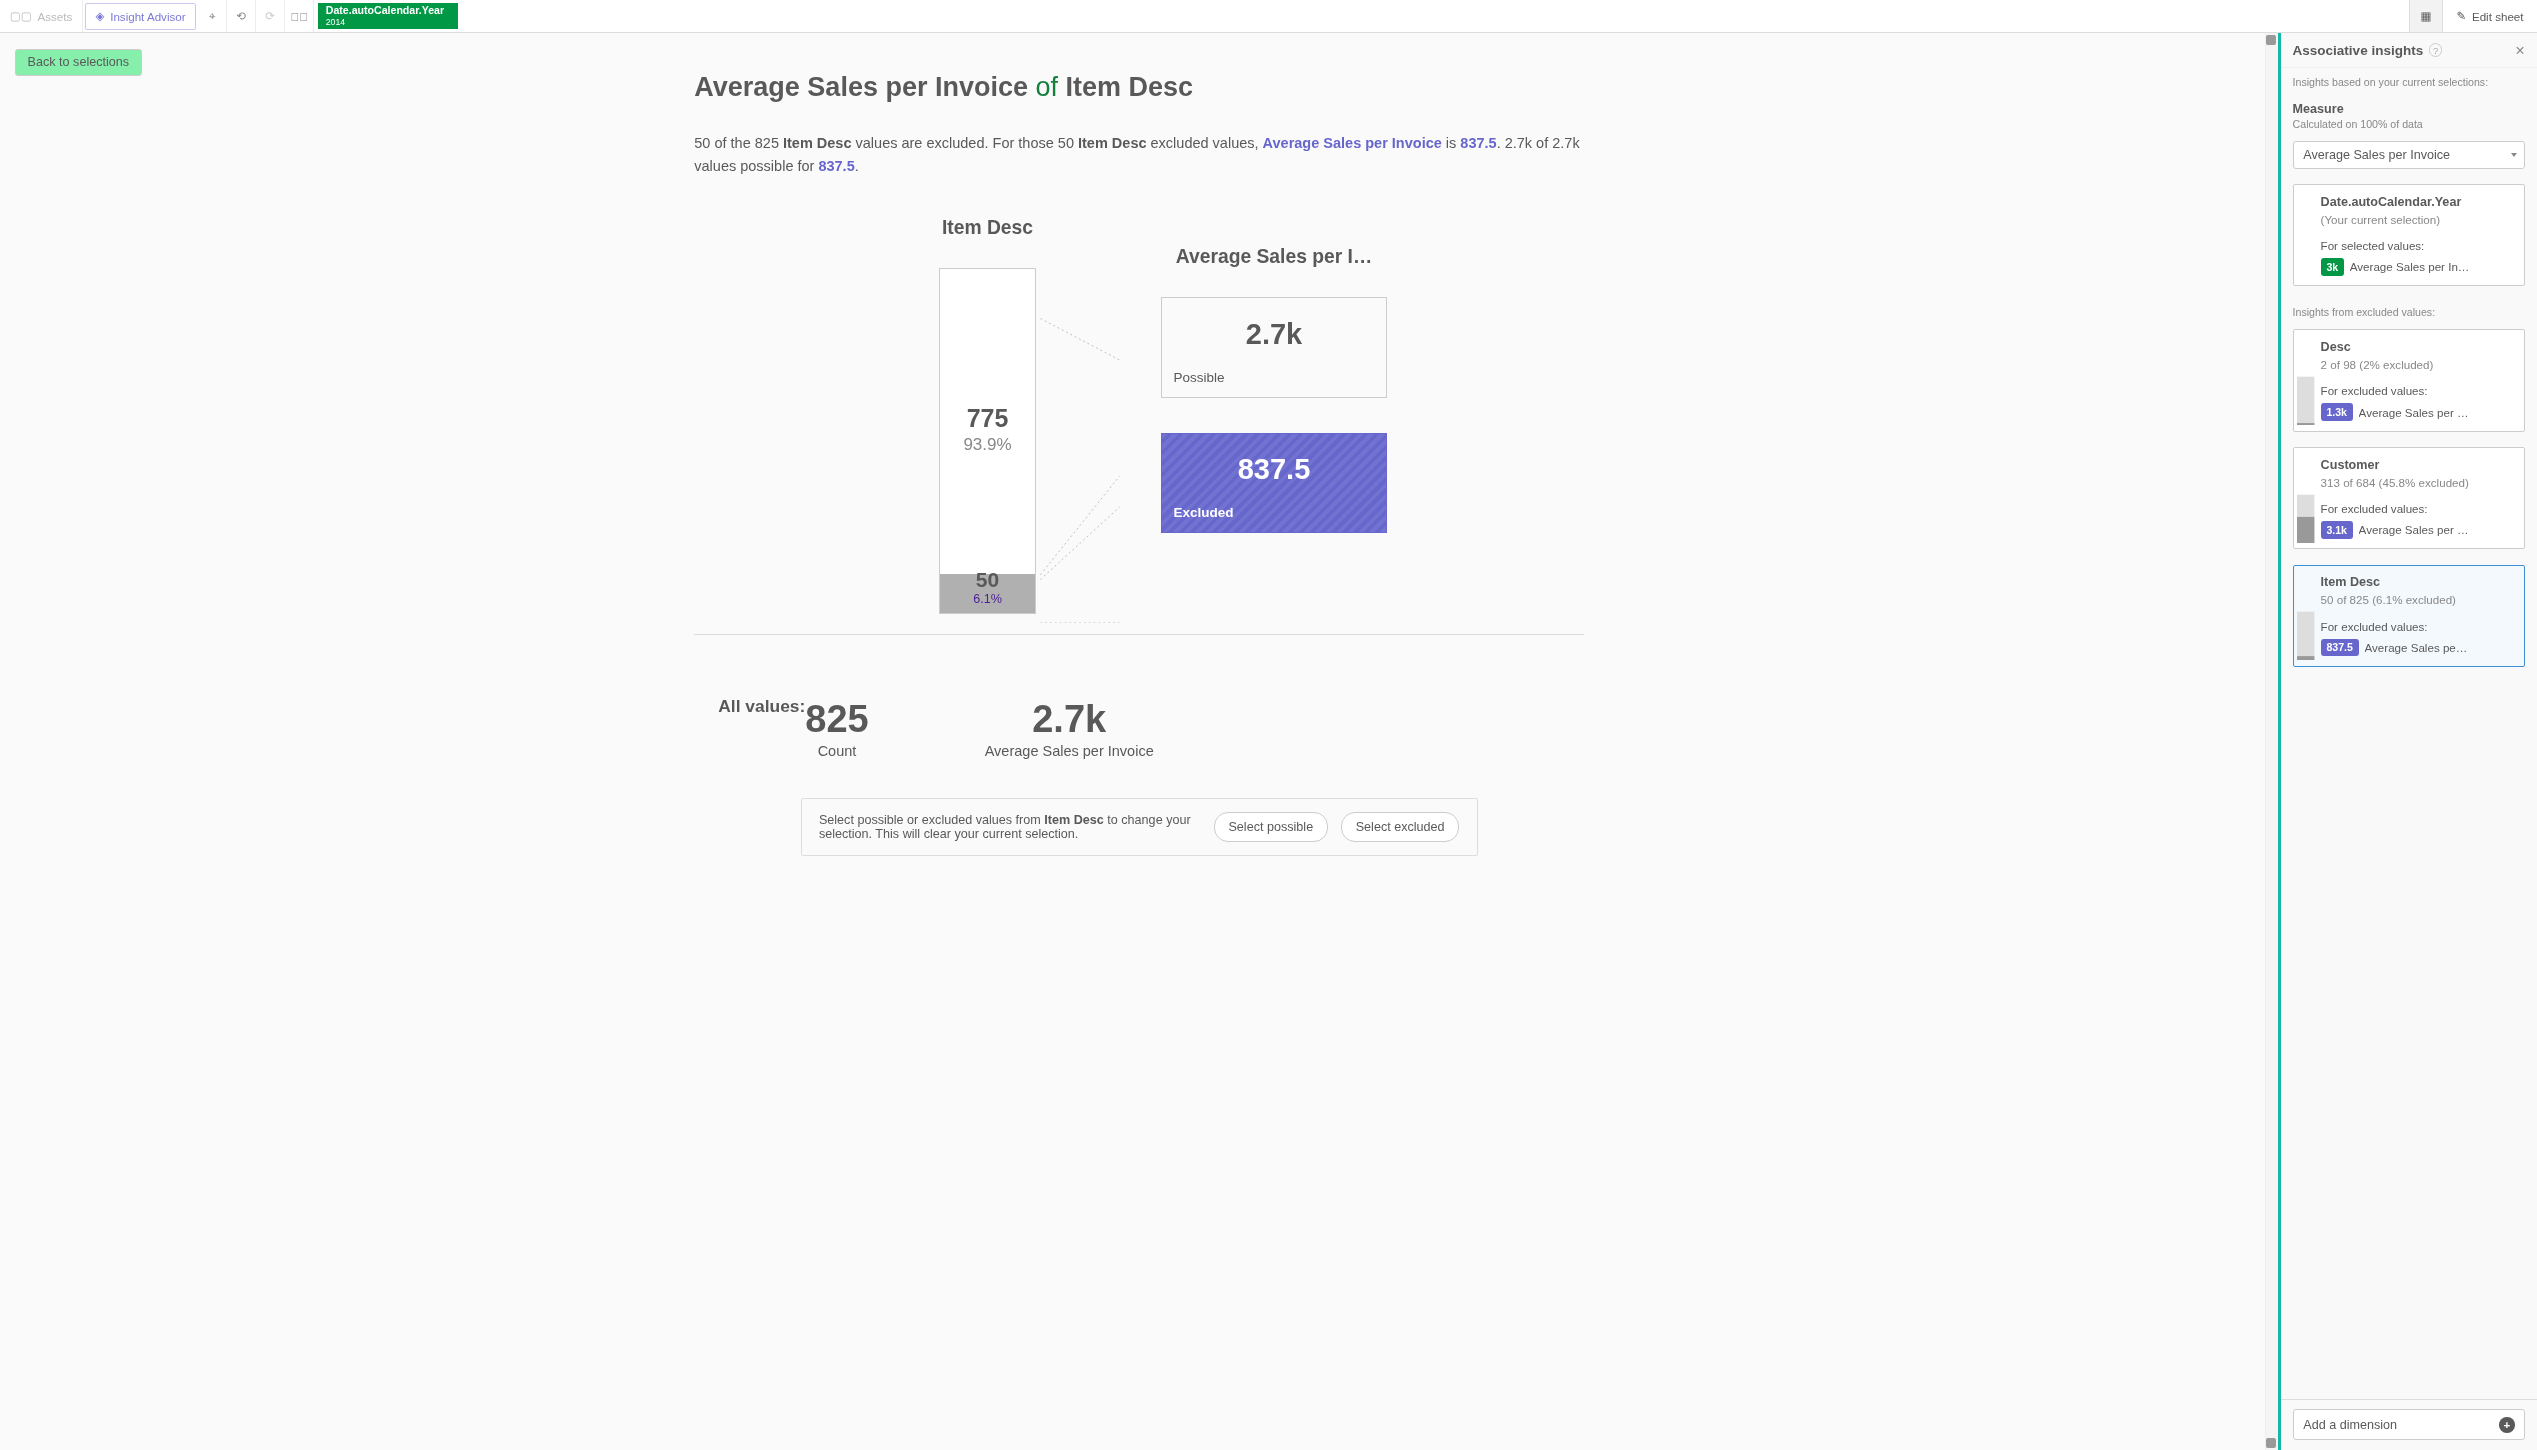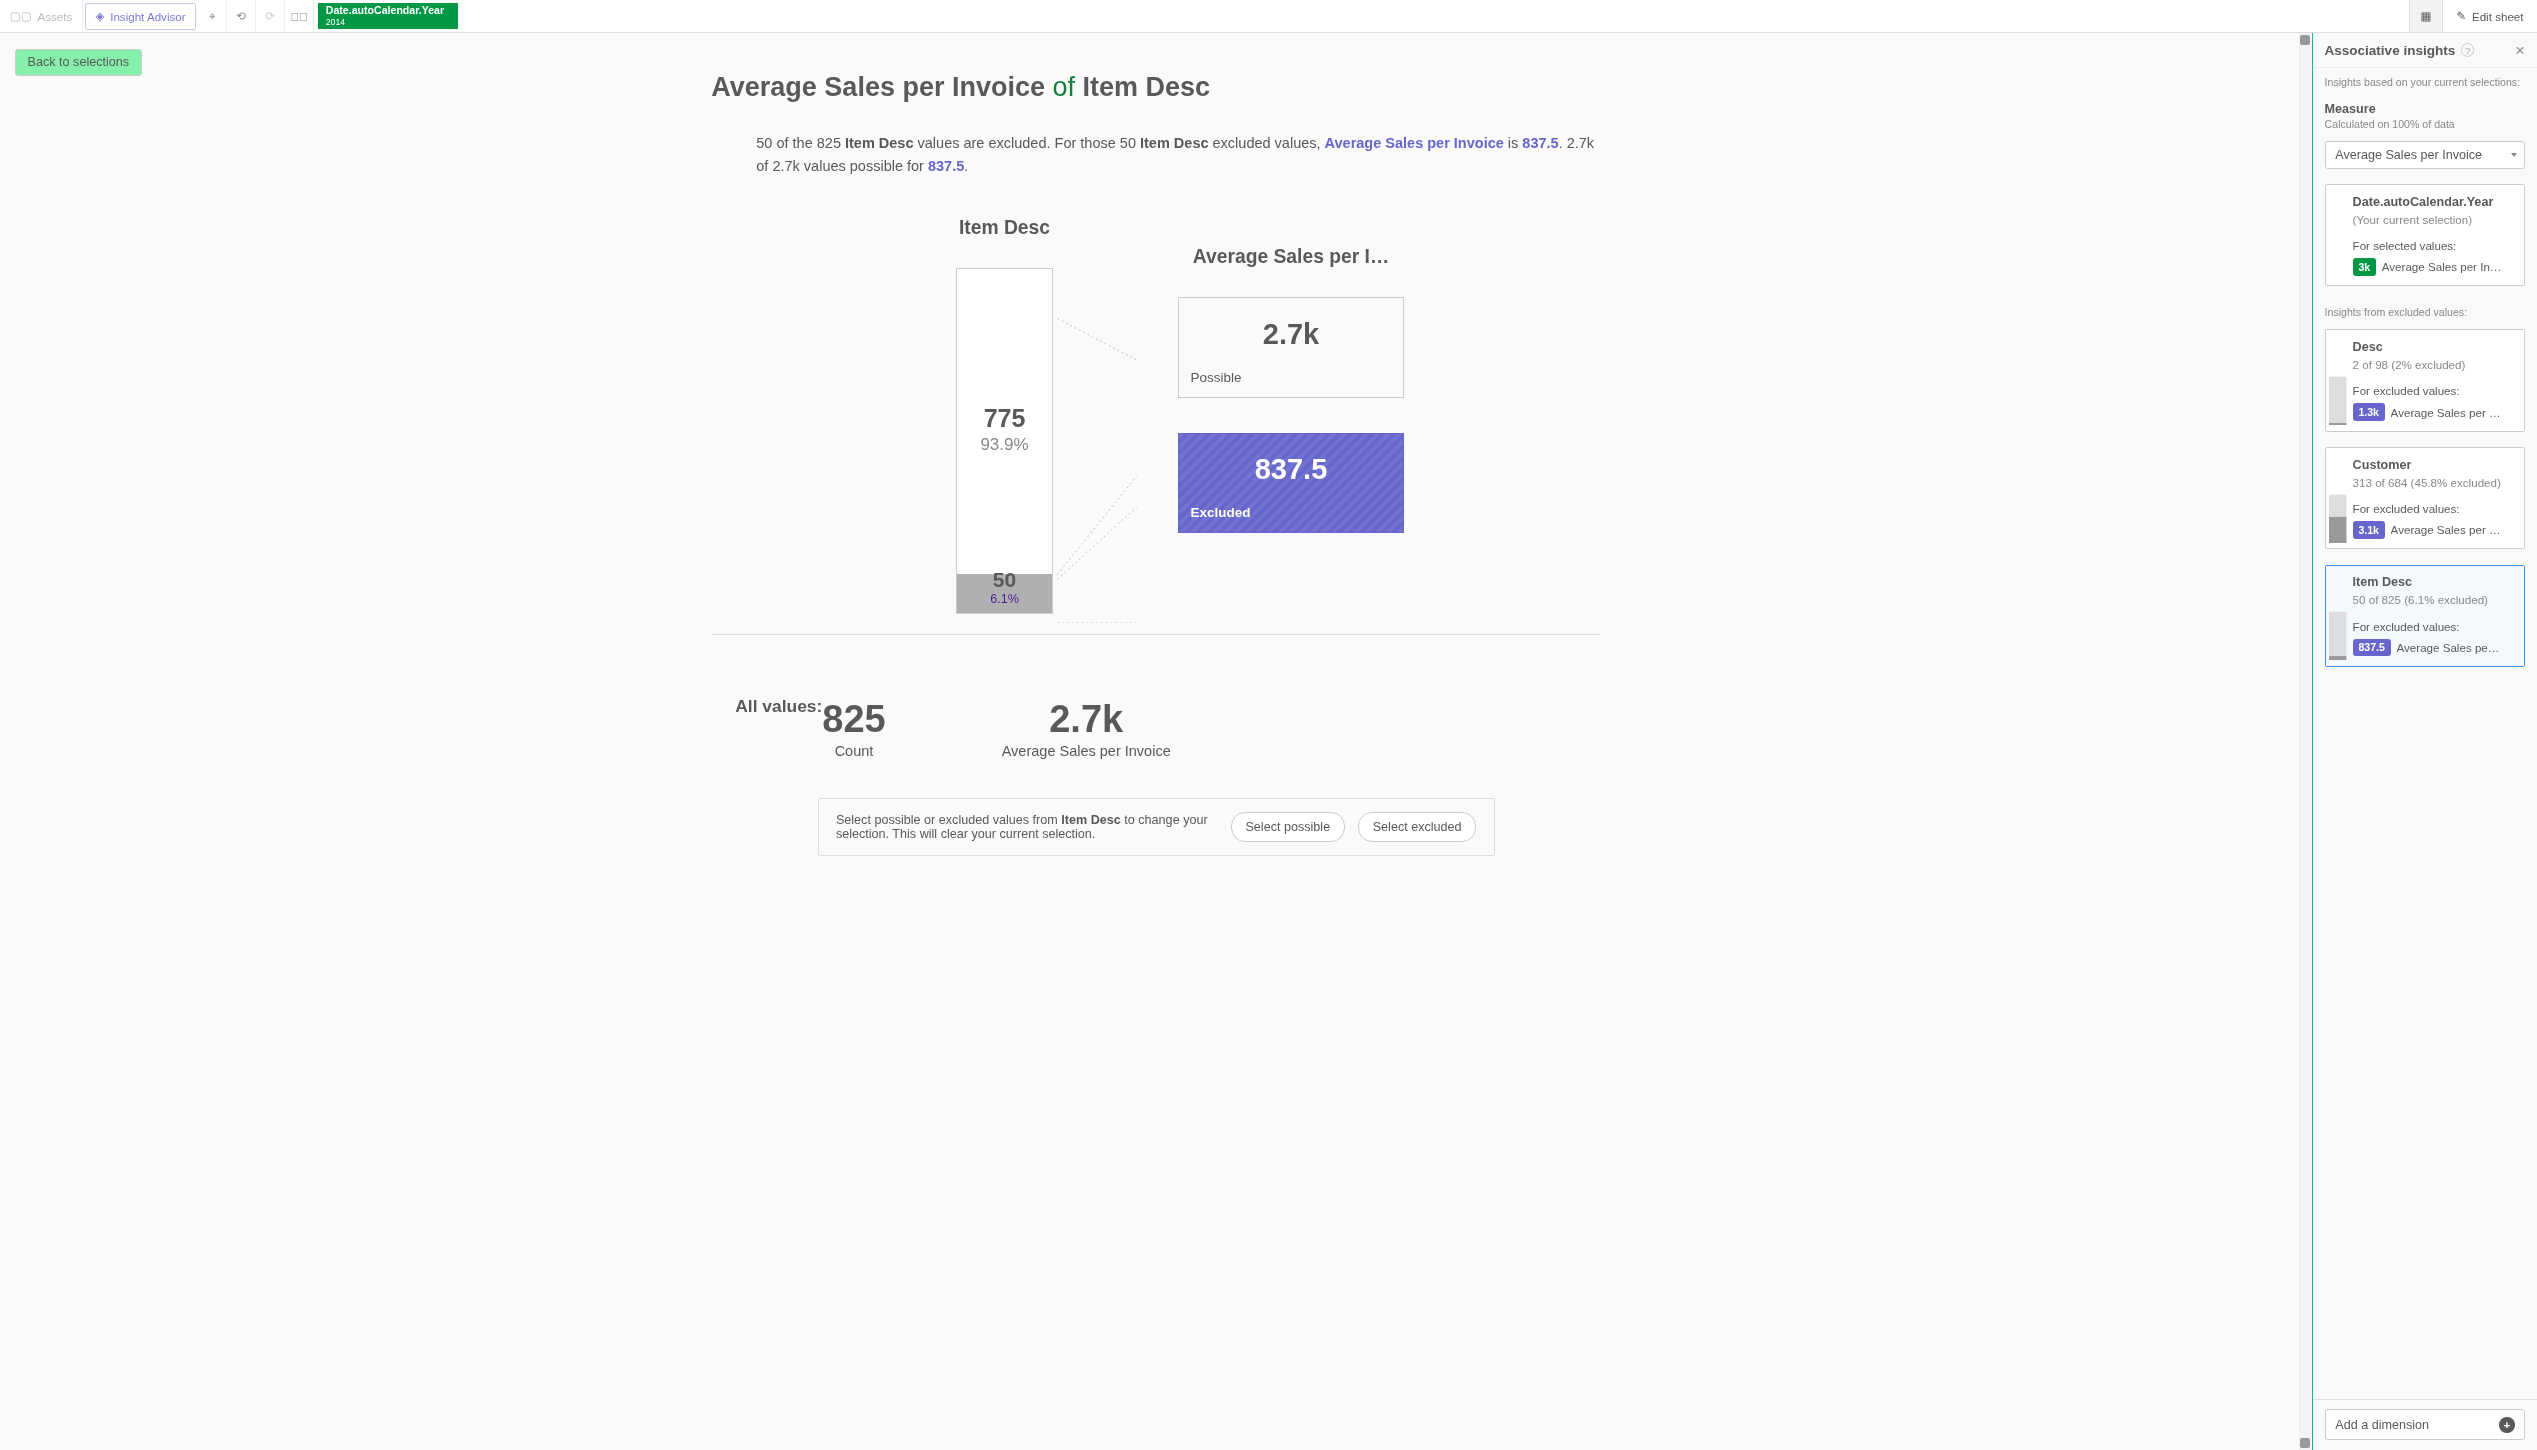--- a/index.html
+++ b/index.html
@@ -27,21 +27,21 @@
 .main-wrap { flex:1; position:relative; overflow:auto; }
 .scrollbar-fake { position:absolute; right:0; top:0; bottom:0; width:13.5px; background:#f4f4f4; border-left:1px solid #eee;}
 .scrollbar-thumb-top { position:absolute; top:1.9px; right:1.9px; width:9.7px; height:9.7px; background:#999; border-radius:1.9px;}
 .scrollbar-thumb-bot { position:absolute; bottom:1.9px; right:1.9px; width:9.7px; height:9.7px; background:#999; border-radius:1.9px;}
 
 .back-btn { position:absolute; top:15.5px; left:15px; background:#86efac; border:1px solid #ccc; border-radius:2.9px; font-size:12.6px; padding:5.8px 11.6px; cursor:pointer; color:#595959;}
 .content { max-width: 928px; margin: 0 auto; padding: 39px 19.3px 116px 19.3px; }
 
 h1.page-title { font-size: 27px; font-weight: 600; color: #595959; margin-bottom: 29px;}
 h1.page-title .of { font-weight: 400; color:#15803d;}
-.desc { font-size: 14.5px; color:#595959; line-height:1.6; margin-bottom: 39px; margin-left: 45px;}
+.desc { font-size: 14.5px; color:#595959; line-height:1.6; margin-bottom: 39px;}
 .desc .link { color:#6666cc; font-weight:600; }
 .desc .bold { font-weight:600; }
 
 .chart-row { display:flex; gap:77px; align-items:flex-start; justify-content:center;}
 .col { flex:0 0 auto;}
 .col h3 { text-align:center; font-size:19.3px; font-weight:600; color:#595959; margin-bottom:29px;}
 
 
 .bar-outer { width:97px; height:346px; border:1px solid #ccc; background:#fff; position:relative; margin:0 auto;}
 .bar-excl { position:absolute; bottom:0; left:0; right:0; height:39px; background:#b0b0b0;}
@@ -67,21 +67,21 @@
 .all-row .metric { text-align:center;}
 .all-row .metric .v { font-size:38px; font-weight:700; color:#595959;margin-top:44px;}
 .all-row .metric .t { font-size:14.5px; color:#595959; margin-top:1.9px;}
 
 
 .action-box { border:1px solid #ddd; border-radius:1.9px; background:#fafafa; padding:13.5px 17.4px; display:flex; align-items:center; gap:13.5px; margin-top:39px; max-width:677px; margin-left:auto; margin-right:auto;}
 .action-box .text { flex:1; font-size:12.6px; color:#595959;}
 .action-box button { background:#fff; border:1px solid #ccc; border-radius:14px; padding:6.8px 13.5px; font-size:12.6px; cursor:pointer; color:#595959;}
 
 
-.right-panel { width:225px; border-left:1px solid #14b8a6; background:#f9f9f9; display:flex; flex-direction:column; font-size:12.6px; color:#595959;}
+.right-panel { width:259px; border-left:3px solid #14b8a6; background:#f9f9f9; display:flex; flex-direction:column; font-size:12.6px; color:#595959;}
 .rp-head { display:flex; align-items:center; padding:9.7px 11.6px; border-bottom:1px solid #eee;}
 .rp-head .t { font-weight:600; font-size:13.5px;}
 .rp-head .q { margin-left:5.8px; color:#aaa; font-size:11.6px; border:1px solid #ccc; border-radius:50%; width:13.5px; height:13.5px; display:flex; align-items:center; justify-content:center; font-size:9.7px;}
 .rp-head .x { margin-left:auto; cursor:pointer; color:#888;}
 .rp-sub { font-size:10.6px; color:#888; padding:7.7px 11.6px 3.9px 11.6px;}
 .rp-section-title { font-size:12.6px; font-weight:600; padding:9.7px 11.6px 0 11.6px;}
 .rp-select { margin:7.7px 11.6px; }
 .rp-select-inner { background:#fff; border:1px solid #ccc; border-radius:2.9px; padding:5.8px 23px 5.8px 9.7px; font-size:12.6px; position:relative; cursor:pointer;}
 .rp-select-inner::after{content:""; position:absolute; right:7.7px; top:50%; width:0;height:0;border-left:3.9px solid transparent;border-right:3.9px solid transparent;border-top:4.8px solid #888; transform:translateY(-50%);}
 

